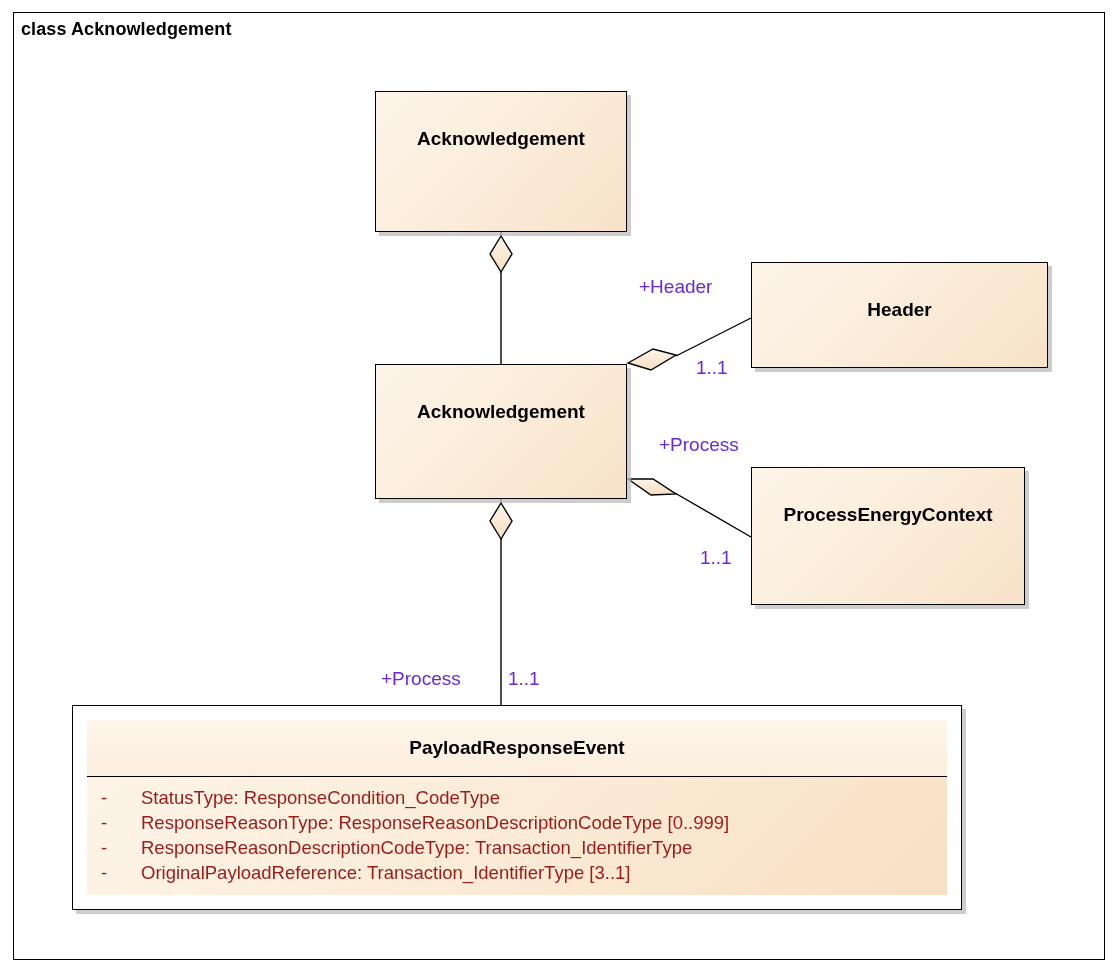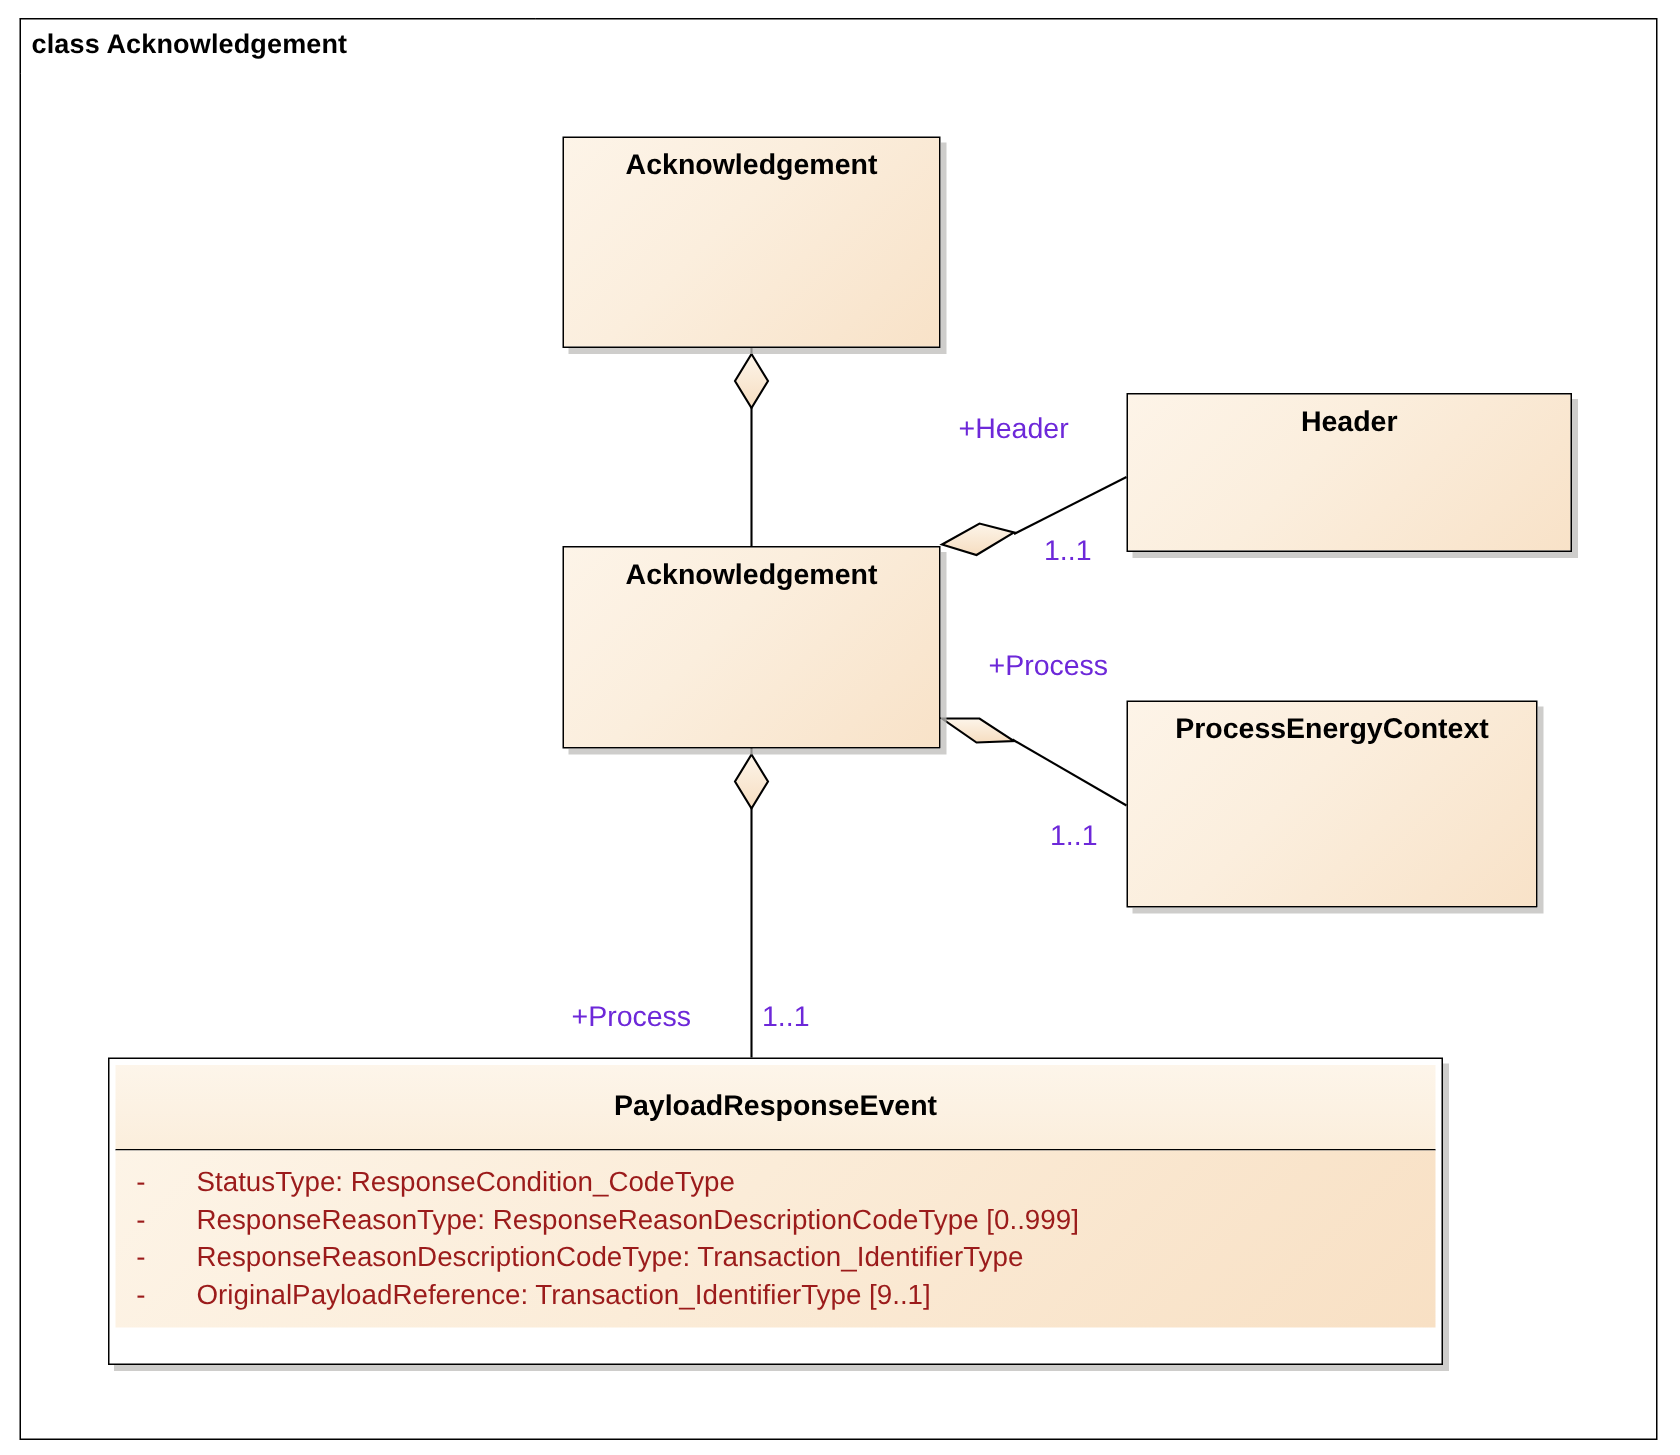--- a/index.html
+++ b/index.html
@@ -68,27 +68,27 @@
   .node-title {
     text-align: center;
     font-size: 19px;
     font-weight: bold;
     color: #000000;
     white-space: nowrap;
   }
 
   
   .node.simple .node-title {
-    margin-top: 8px;
+    margin-top: 36px;
   }
 
   
   .node.compartment {
     background: none;
-    padding: 4px;
+    padding: 14px;
   }
   .node .hdr {
     background: linear-gradient(180deg, #fdf5ea 0%, #fbeedc 100%);
     border-bottom: 1.4px solid #000000;
     height: 56px;
     display: flex;
     align-items: center;
     justify-content: center;
   }
   .node .attrs {
@@ -196,21 +196,21 @@
       <div class="attr-row">
         <span class="attr-vis">-</span>
         <span class="attr-text">ResponseReasonType: ResponseReasonDescriptionCodeType [0..999]</span>
       </div>
       <div class="attr-row">
         <span class="attr-vis">-</span>
         <span class="attr-text">ResponseReasonDescriptionCodeType: Transaction_IdentifierType</span>
       </div>
       <div class="attr-row">
         <span class="attr-vis">-</span>
-        <span class="attr-text">OriginalPayloadReference: Transaction_IdentifierType [9..1]</span>
+        <span class="attr-text">OriginalPayloadReference: Transaction_IdentifierType [3..1]</span>
       </div>
     </div>
   </div>
 
   <div class="edge-label" style="left:639px; top:276px;">+Header</div>
   <div class="edge-label" style="left:696px; top:357px;">1..1</div>
 
   <div class="edge-label" style="left:659px; top:434px;">+Process</div>
   <div class="edge-label" style="left:700px; top:547px;">1..1</div>
 

